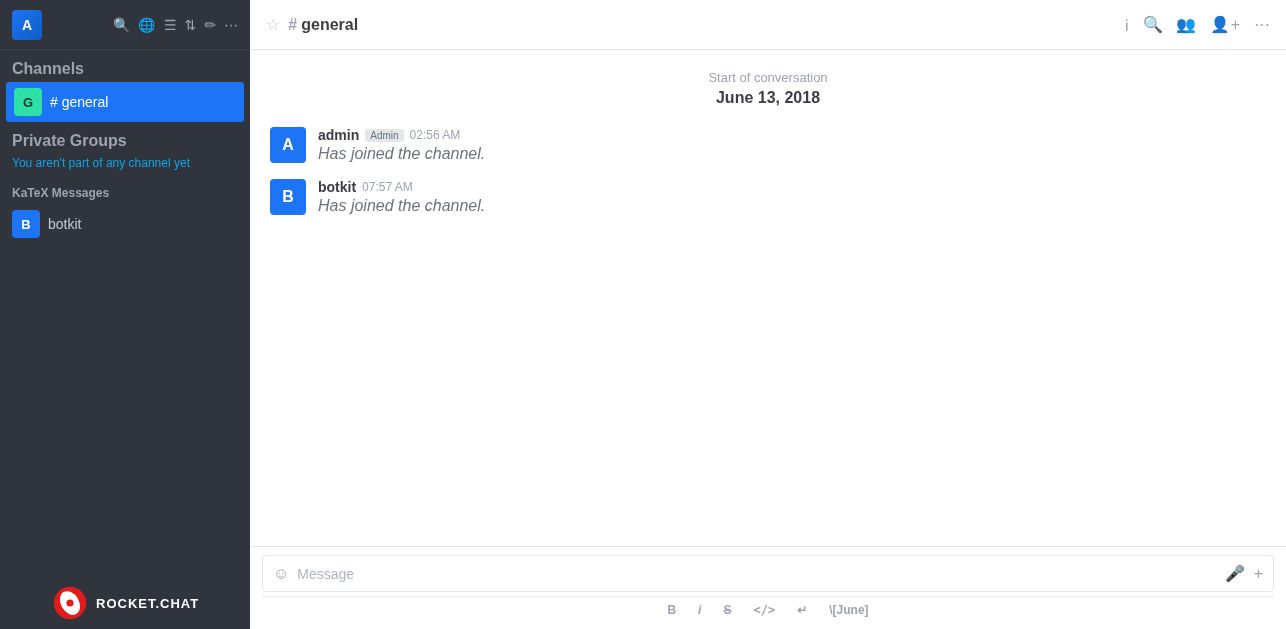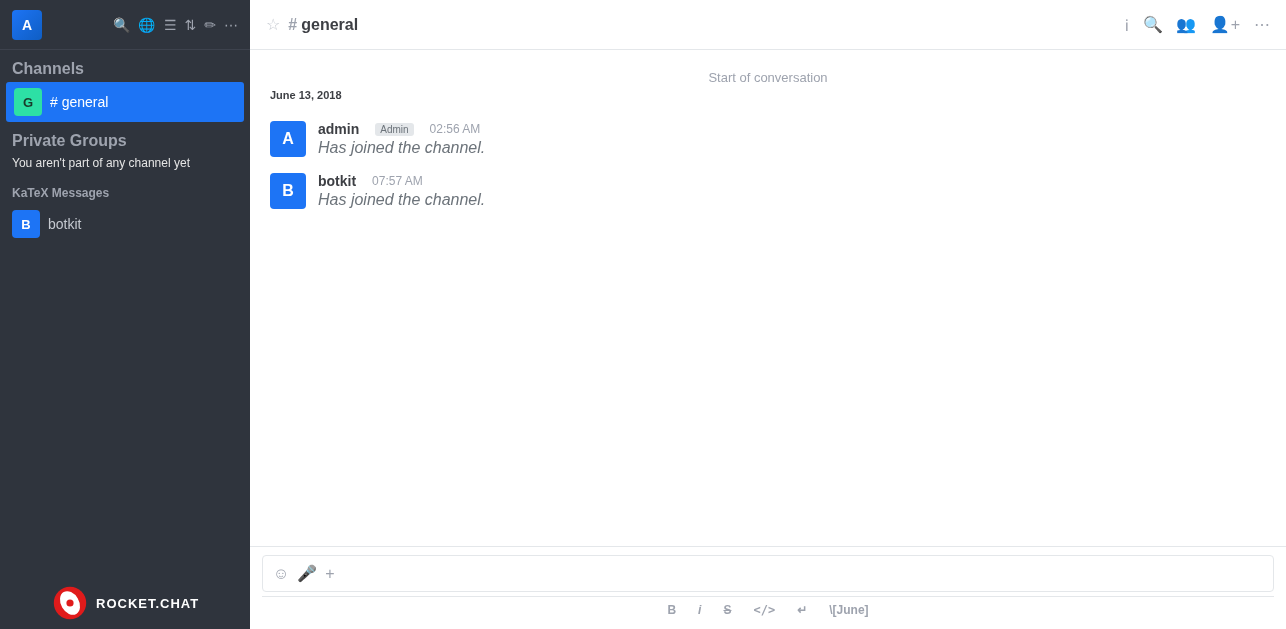--- a/index.html
+++ b/index.html
@@ -11,45 +11,45 @@
     .avatar-a { width: 30px; height: 30px; background: linear-gradient(135deg, #1d74f5, #0f5ec4); border-radius: 4px; display: flex; align-items: center; justify-content: center; color: #fff; font-size: 14px; font-weight: bold; flex-shrink: 0; }
     .sidebar-icons { display: flex; gap: 8px; margin-left: auto; align-items: center; color: #9ea3ae; }
     .sidebar-icons span { cursor: pointer; font-size: 14px; }
 
     .sidebar-section-label { font-size: 16px; font-weight: 600; color: #9ea3ae; padding: 10px 12px 4px; text-transform: none; letter-spacing: 0; }
     .channel-item { display: flex; align-items: center; gap: 8px; padding: 6px 12px; cursor: pointer; color: #c5c9d0; font-size: 14px; }
     .channel-item.active { background: #1d74f5; color: #fff; border-radius: 3px; margin: 0 6px; padding: 6px 8px; }
     .channel-avatar { width: 28px; height: 28px; border-radius: 4px; display: flex; align-items: center; justify-content: center; font-weight: bold; font-size: 13px; flex-shrink: 0; }
     .ch-green { background: #2de0a5; color: #1a3a2a; }
     .ch-blue { background: #1d74f5; color: #fff; }
-    .private-groups-empty { font-size: 12px; color: #e5e5e5; padding: 2px 12px 8px; }
+    .private-groups-empty { font-size: 12px; color: #0ea5e9; padding: 2px 12px 8px; }
     .dm-label { font-size: 12px; font-weight: 600; color: #9ea3ae; padding: 8px 12px 4px; }
 
     .sidebar-footer { margin-top: auto; padding: 8px 12px; display: flex; align-items: center; gap: 8px; margin-left: 40px; }
     .rocket-logo { display: flex; align-items: center; gap: 8px; }
     .rocket-icon { width: 36px; height: 36px; }
 
     
     .main { flex: 1; display: flex; flex-direction: column; background: #fff; }
     .main-header { display: flex; align-items: center; padding: 0 16px; height: 50px; border-bottom: 1px solid #e4e7ea; gap: 8px; }
     .star-icon { color: #c5c9d0; font-size: 16px; cursor: pointer; }
     .channel-name { font-size: 16px; font-weight: 600; color: #3d3f44; display: flex; align-items: center; gap: 4px; }
     .hash { color: #9ea3ae; }
     .header-right { margin-left: auto; display: flex; align-items: center; gap: 14px; color: #9ea3ae; }
     .header-right span { cursor: pointer; font-size: 16px; }
 
     .messages-area { flex: 1; overflow-y: auto; padding: 20px 20px; }
     .conv-start { text-align: center; color: #9ea3ae; font-size: 13px; margin-bottom: 4px; }
-    .conv-date { font-size: 11px; font-weight: 600; color: #3d3f44; margin-bottom: 20px; }
+    .conv-date { text-align: center; font-size: 16px; font-weight: 600; color: #3d3f44; margin-bottom: 20px; }
     .message { display: flex; gap: 12px; margin-bottom: 16px; align-items: flex-start; }
     .msg-avatar { width: 36px; height: 36px; border-radius: 4px; display: flex; align-items: center; justify-content: center; font-weight: bold; font-size: 16px; color: #fff; flex-shrink: 0; }
     .msg-avatar.admin-av { background: #1d74f5; }
     .msg-avatar.botkit-av { background: #1d74f5; }
     .msg-content { flex: 1; }
-    .msg-header { display: flex; align-items: center; gap: 16px; margin-bottom: 2px; }
+    .msg-header { display: flex; align-items: center; gap: 6px; margin-bottom: 2px; }
     .msg-username { font-size: 14px; font-weight: 600; color: #3d3f44; }
     .admin-badge { background: #e4e7ea; color: #6c737a; font-size: 10px; padding: 1px 5px; border-radius: 3px; font-weight: 500; }
     .msg-time { font-size: 12px; color: #9ea3ae; }
     .msg-text { font-size: 16px; color: #6c737a; font-style: italic; }
 
     
     .input-area { border-top: 1px solid #e4e7ea; padding: 8px 12px; }
     .input-box { display: flex; align-items: center; border: 1px solid #e4e7ea; border-radius: 4px; padding: 8px 10px; gap: 8px; background: #fff; }
     .input-box input { flex: 1; border: none; outline: none; font-size: 14px; color: #3d3f44; background: transparent; }
     .input-box input::placeholder { color: #b0b5bd; }
@@ -150,20 +150,21 @@
           <span class="msg-time">07:57 AM</span>
         </div>
         <div class="msg-text">Has joined the channel.</div>
       </div>
     </div>
   </div>
 
   <div class="input-area">
     <div class="input-box">
       <span class="input-icon">☺</span>
+      <input type="text" placeholder="Message" style="">
       <span class="input-icon">🎤</span>
       <span class="input-icon">+</span>
     </div>
     <div class="toolbar-bar">
       <button class="toolbar-btn">B</button>
       <button class="toolbar-btn italic">i</button>
       <button class="toolbar-btn strike">S</button>
       <button class="toolbar-btn code">&lt;/&gt;</button>
       <button class="toolbar-btn">↵</button>
       <button class="toolbar-btn">\[June]</button>

